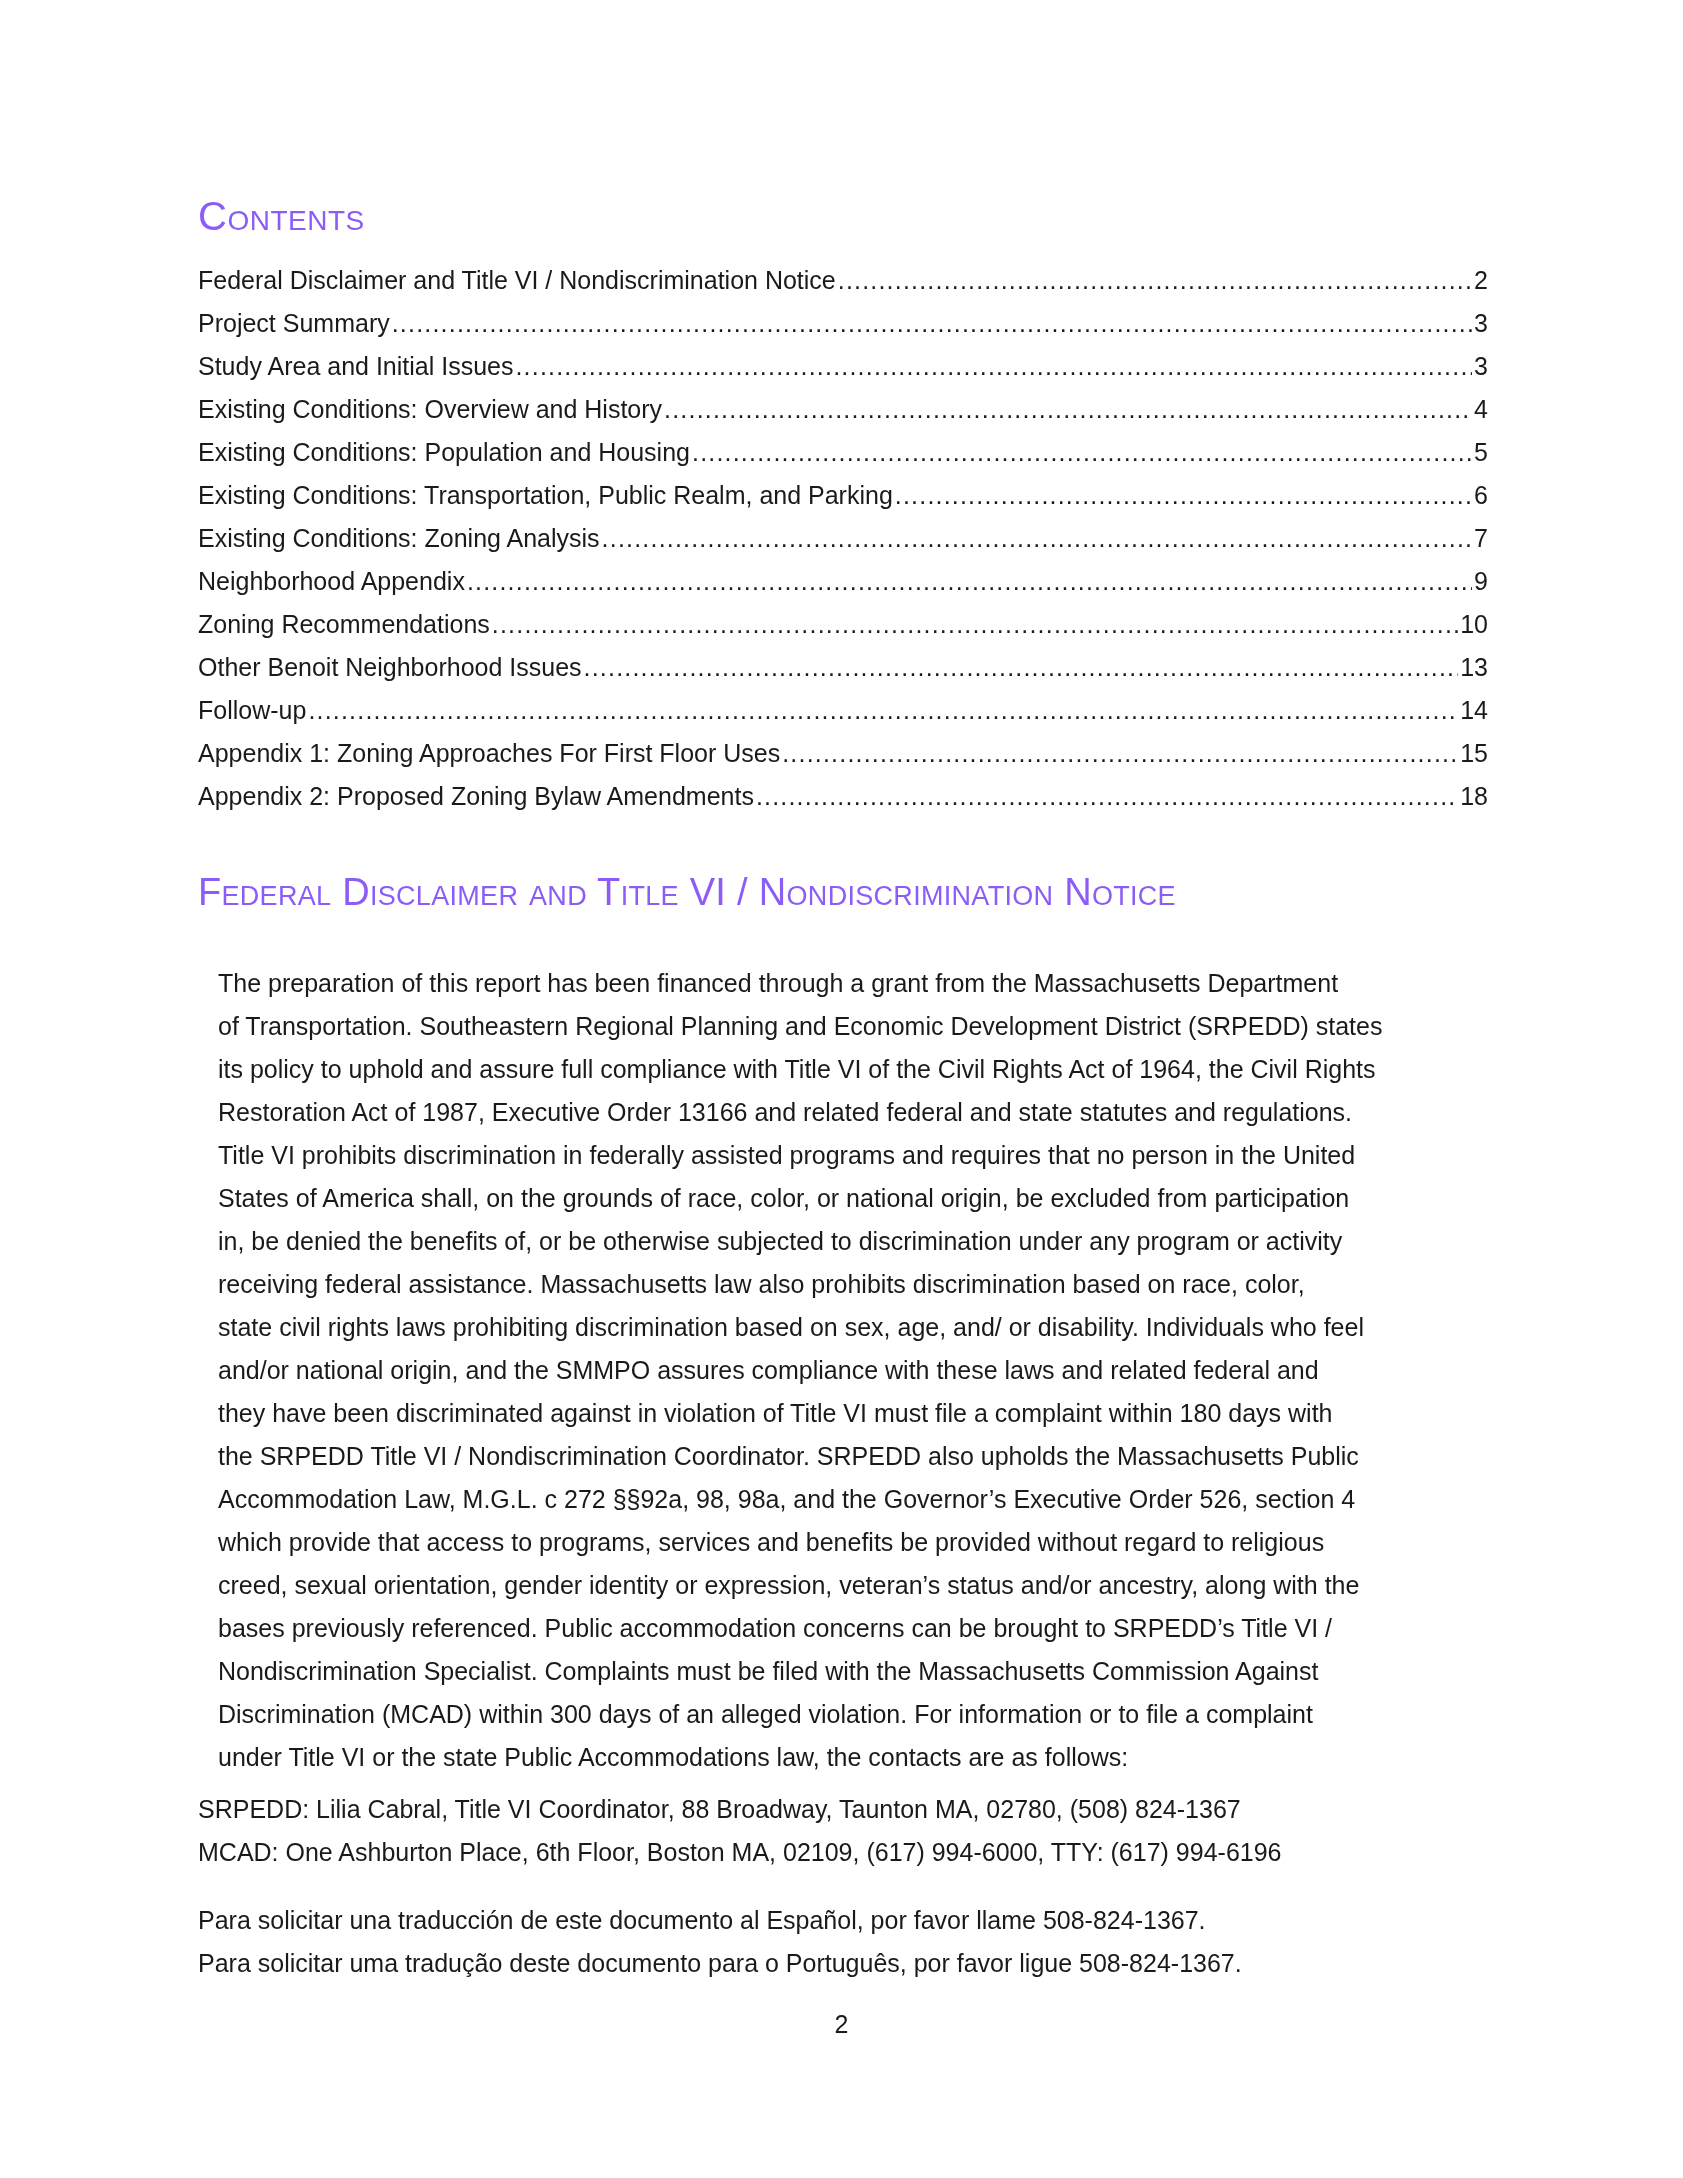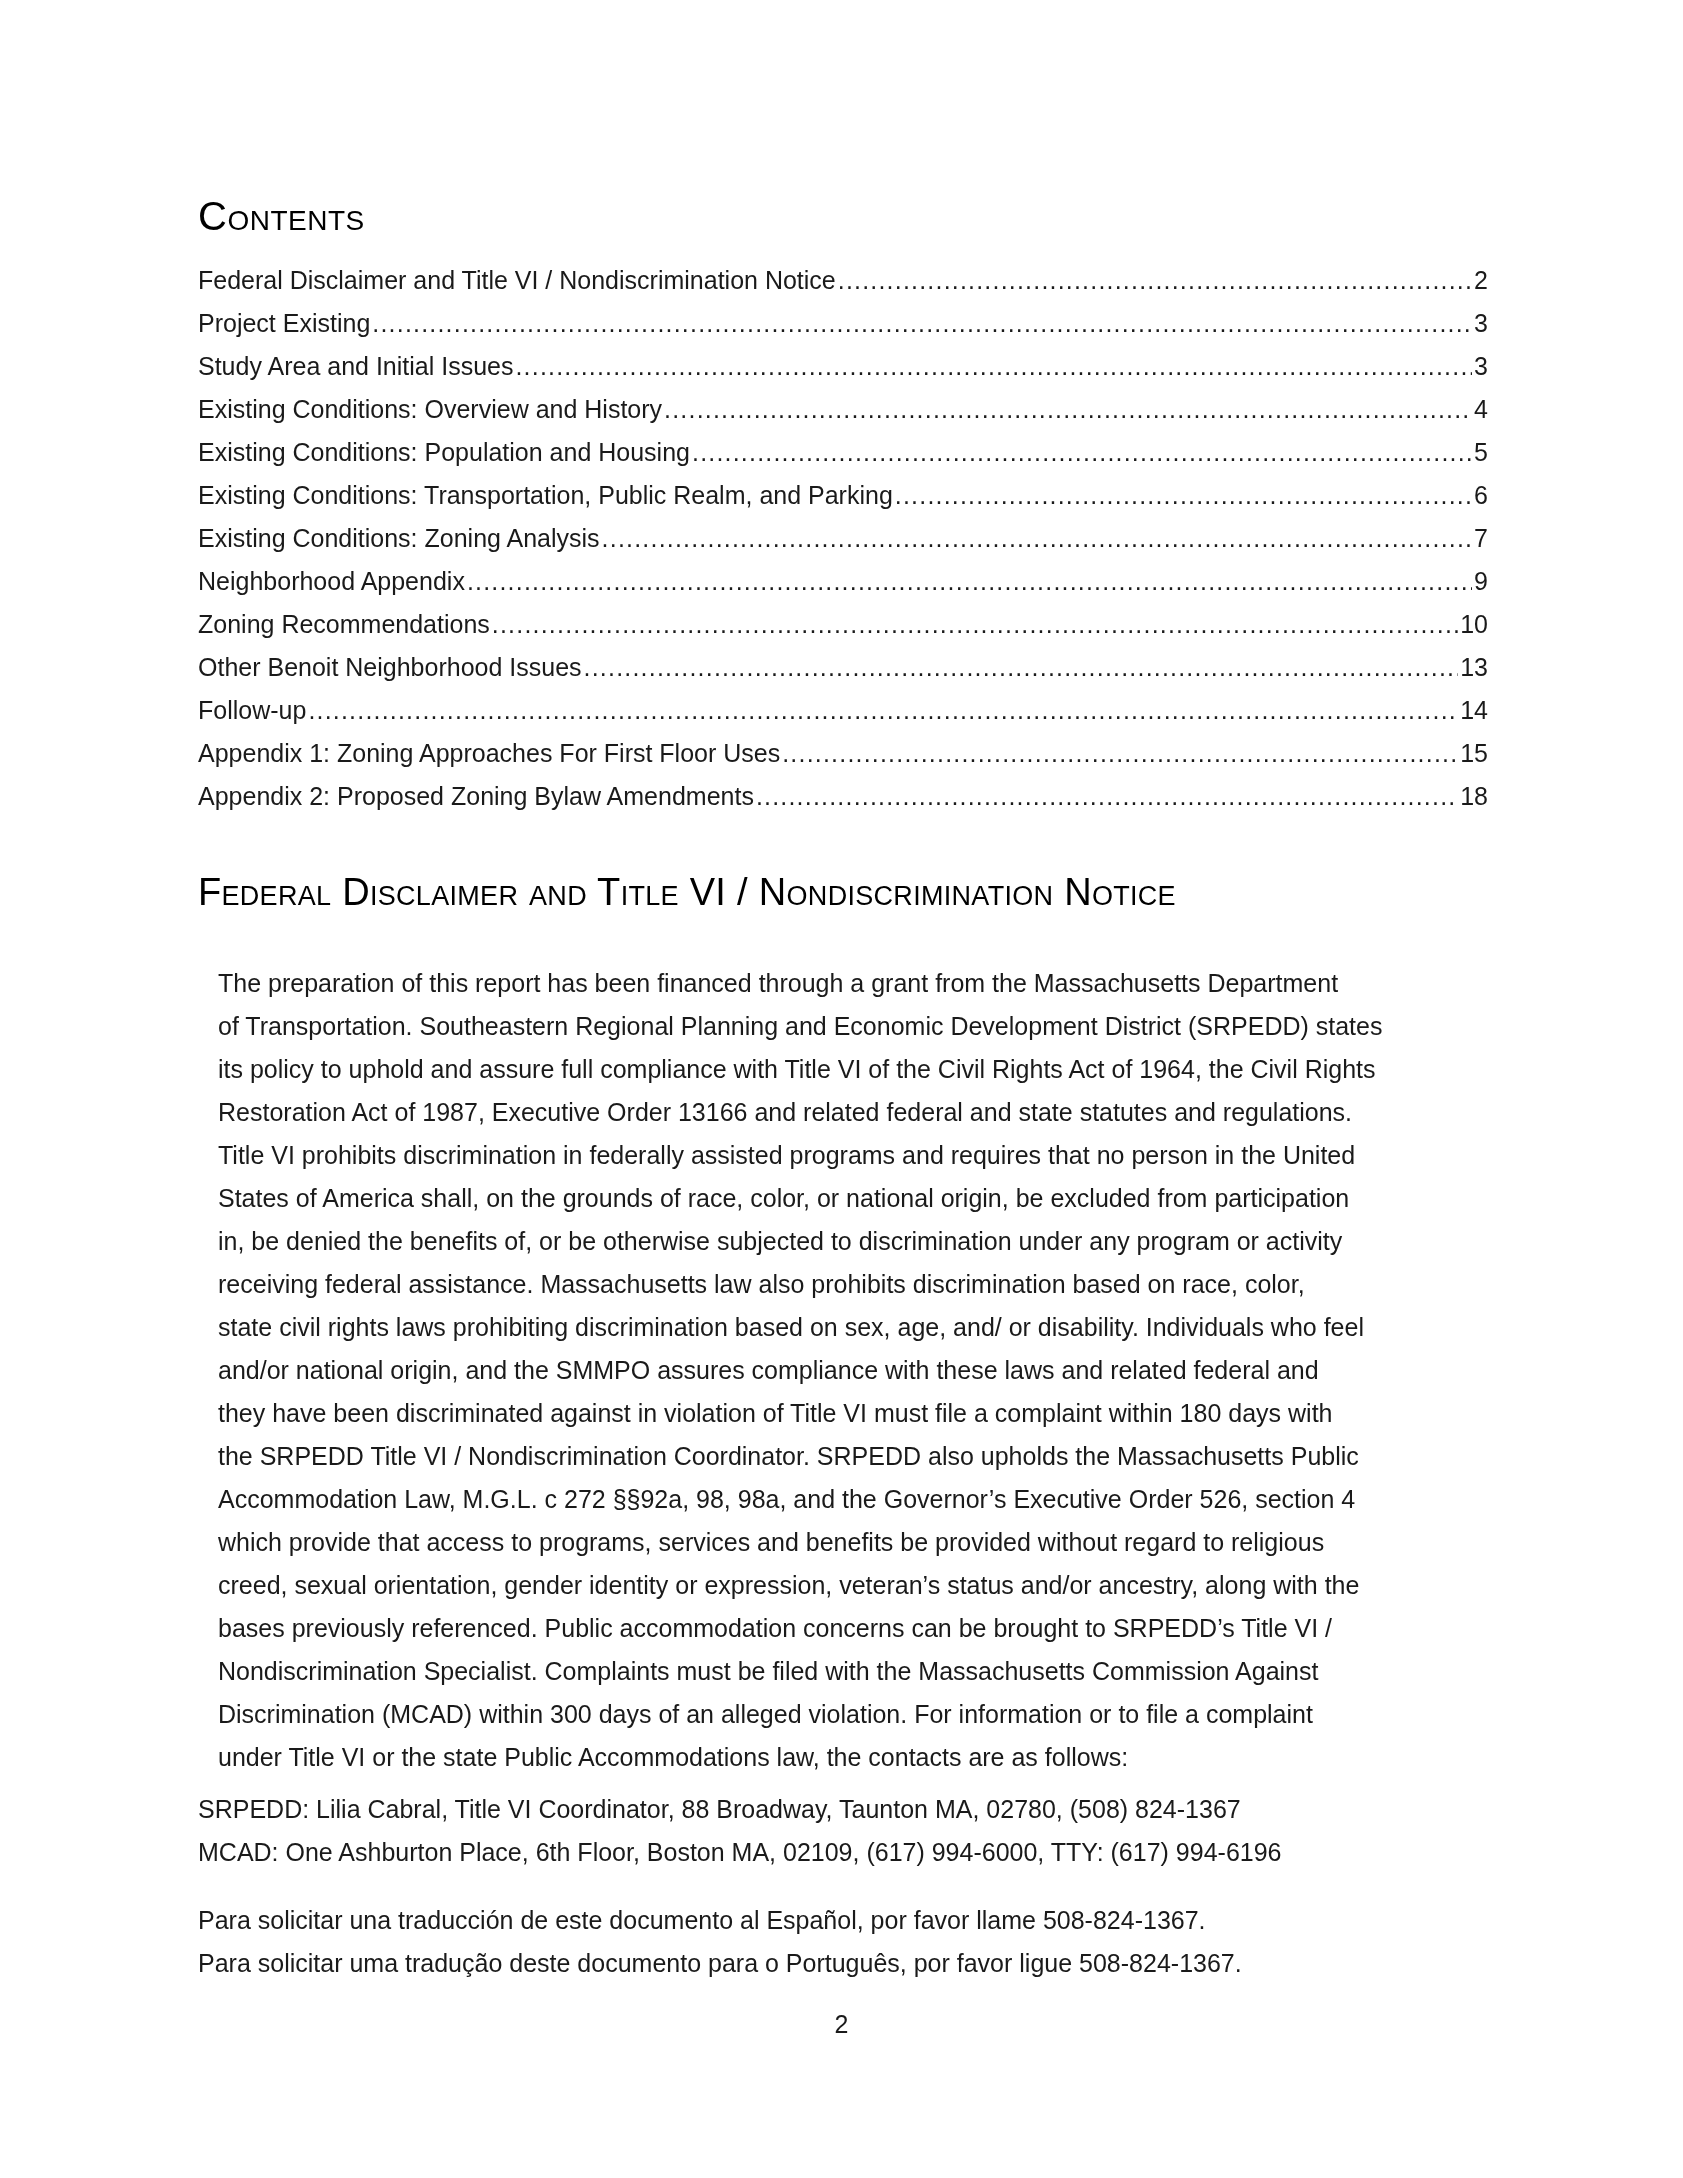--- a/index.html
+++ b/index.html
@@ -1,19 +1,19 @@
 <!DOCTYPE html>
 <html><head>
 <meta charset="utf-8">
 <style>
   html, body { margin: 0; padding: 0; background: #ffffff; }
   body { width: 1683px; height: 2178px; position: relative; overflow: hidden;
          font-family: "Liberation Sans", sans-serif; color: #1a1a1a; }
   .page { position: absolute; left: 198px; top: 0; width: 1287px; }
-  .heading { color: #000000; font-weight: normal; font-variant: small-caps; margin: 0; font-family: "Liberation Sans", sans-serif; }
+  .heading { color: #8b5cf6; font-weight: normal; font-variant: small-caps; margin: 0; font-family: "Liberation Sans", sans-serif; }
   .toc-title { position: absolute; top: 194px; font-size: 40px; letter-spacing: 0.5px; }
   .toc { position: absolute; top: 259px; left: 0; width: 1290px; }
   .toc-row { display: flex; align-items: baseline; height: 43px; font-size: 25px; line-height: 43px; }
   .toc-label { white-space: nowrap; }
   .toc-dots { flex: 1; overflow: hidden; white-space: nowrap; margin: 0 2px; }
   .toc-dots::after { content: "................................................................................................................................................................................................................................................................................................................................................................"; letter-spacing: 1.2px; }
   .toc-page { white-space: nowrap; }
   .sec-title { position: absolute; top: 871px; font-size: 38px; letter-spacing: 0.3px; }
   .body-text { position: absolute; top: 950px; left: 8px; width: 1297px; font-size: 25px; line-height: 43px; margin: 12px; }
   .contacts { position: absolute; top: 1788px; left: 0; font-size: 25px; line-height: 43px; }
@@ -26,21 +26,21 @@
 <div class="page">
   <h1 class="heading toc-title">Contents</h1>
 
   <div class="toc">
     <div class="toc-row">
         <span class="toc-label">Federal Disclaimer and Title VI / Nondiscrimination Notice</span>
         <span class="toc-dots"></span>
         <span class="toc-page">2</span>
       </div>
     <div class="toc-row">
-        <span class="toc-label">Project Existing</span>
+        <span class="toc-label">Project Summary</span>
         <span class="toc-dots"></span>
         <span class="toc-page">3</span>
       </div>
     <div class="toc-row">
         <span class="toc-label">Study Area and Initial Issues</span>
         <span class="toc-dots"></span>
         <span class="toc-page">3</span>
       </div>
     <div class="toc-row">
         <span class="toc-label">Existing Conditions: Overview and History</span>

